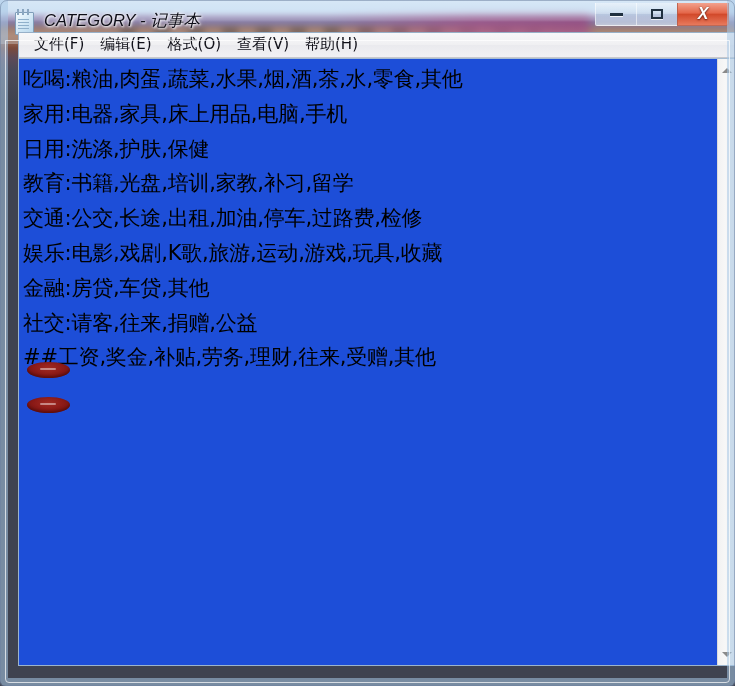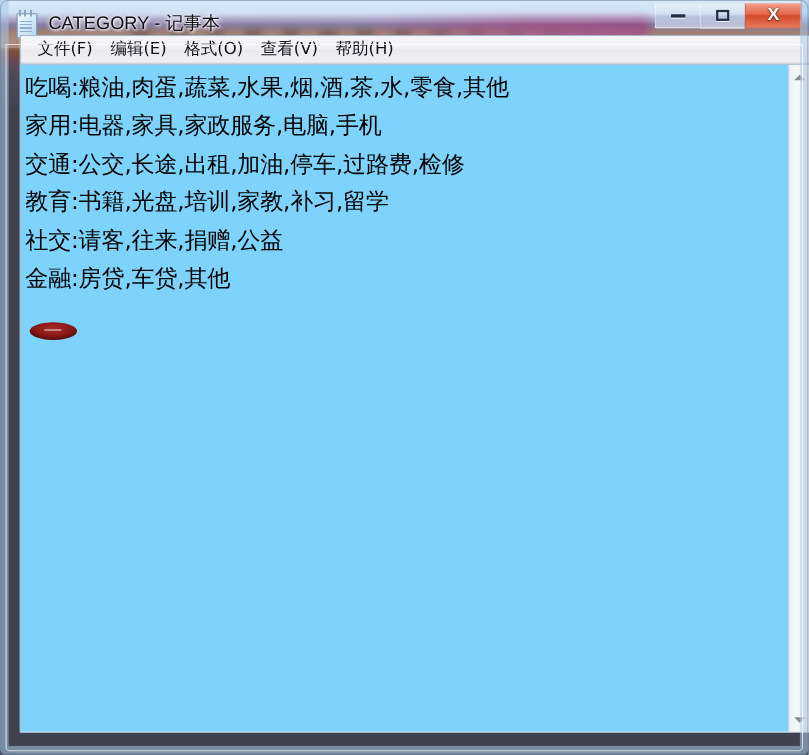--- a/index.html
+++ b/index.html
@@ -36,20 +36,21 @@
     box-sizing: border-box;
   }
 
   
   #titlebar {
     position: absolute;
     left: 0; top: 0;
     width: 735px;
     height: 44px;
     overflow: hidden;
+    font-style: italic;
   }
   #titlebar .glass {
     position: absolute;
     inset: 0;
     background:
       linear-gradient(to bottom,
         rgba(255,255,255,0.45) 0%,
         rgba(255,255,255,0.22) 45%,
         rgba(255,255,255,0.10) 50%,
         rgba(255,255,255,0.30) 100%);
@@ -250,21 +251,21 @@
     background: #ffffff;
     border-top: 1px solid #a7bdd2;
     display: flex;
   }
   #textarea {
     flex: 1 1 auto;
     position: relative;
     overflow: hidden;
     padding: 3px 0 0 4px;
     box-sizing: border-box;
-    background: #7dd3fc;
+    background: #1d4ed8;
   }
   .tline {
     font-family: "DejaVu Sans", "Liberation Sans", sans-serif;
     font-size: 21px;
     line-height: 34.8px;
     color: #000000;
     white-space: pre;
     height: 34.8px;
     position: relative;
     letter-spacing: -0.2px;
@@ -378,25 +379,28 @@
       <div class="menu-item">文件(F)</div>
       <div class="menu-item">编辑(E)</div>
       <div class="menu-item">格式(O)</div>
       <div class="menu-item">查看(V)</div>
       <div class="menu-item">帮助(H)</div>
     </div>
 
     <div id="edit-wrap">
       <div id="textarea">
           <div class="tline"><span>吃喝:粮油,肉蛋,蔬菜,水果,烟,酒,茶,水,零食,其他</span></div>
-          <div class="tline"><span>家用:电器,家具,家政服务,电脑,手机</span></div>
+          <div class="tline"><span>家用:电器,家具,床上用品,电脑,手机</span></div>
+          <div class="tline"><span>日用:洗涤,护肤,保健</span></div>
+          <div class="tline"><span>教育:书籍,光盘,培训,家教,补习,留学</span></div>
           <div class="tline"><span>交通:公交,长途,出租,加油,停车,过路费,检修</span></div>
-          <div class="tline"><span>教育:书籍,光盘,培训,家教,补习,留学</span></div>
+          <div class="tline"><span>娱乐:电影,戏剧,K歌,旅游,运动,游戏,玩具,收藏</span></div>
+          <div class="tline"><span>金融:房贷,车贷,其他</span></div>
           <div class="tline"><span>社交:请客,往来,捐赠,公益</span></div>
-          <div class="tline"><span>金融:房贷,车贷,其他</span></div>
+          <div class="tline"><span>##工资,奖金,补贴,劳务,理财,往来,受赠,其他</span><div class="annot" style="top: 22px;"></div></div>
           <div class="tline"><div class="annot" style="top: 22px;"></div></div>
         </div>
 
       <div id="vscroll">
         <div class="sb-btn up">
           <div class="arrow-up"></div>
         </div>
         <div class="sb-btn down">
           <div class="arrow-down"></div>
         </div>

